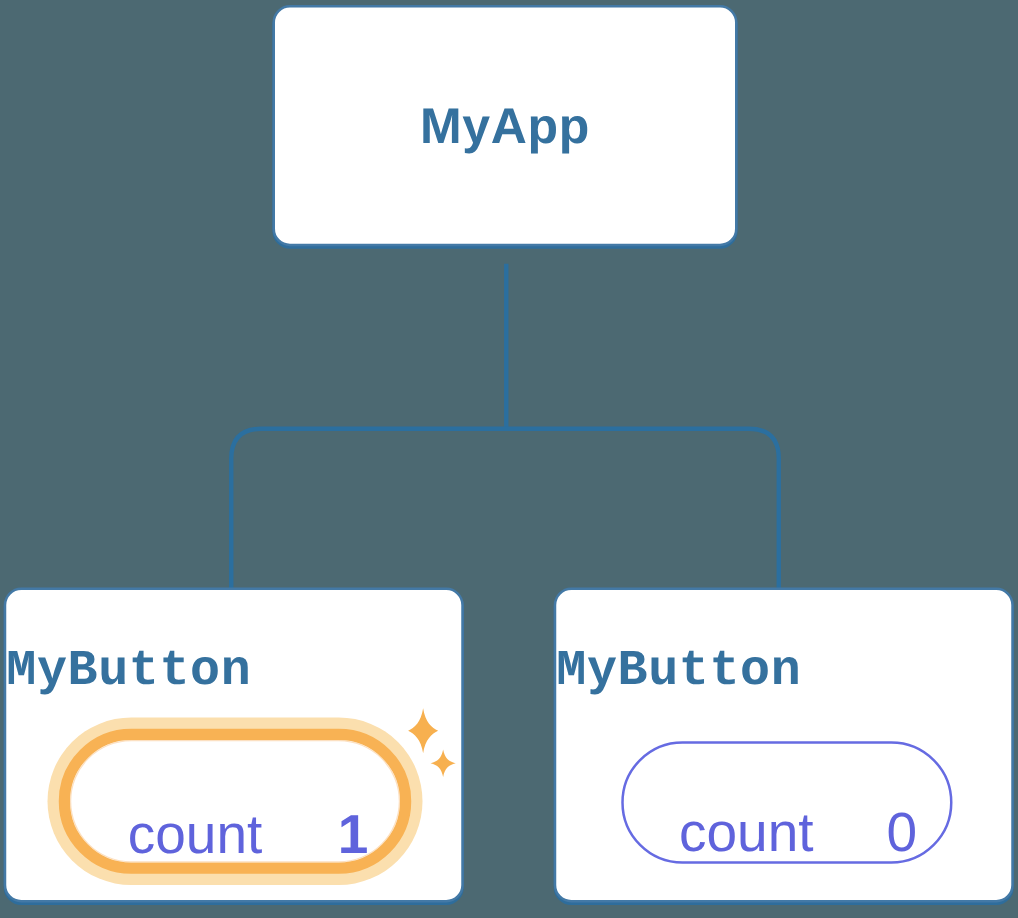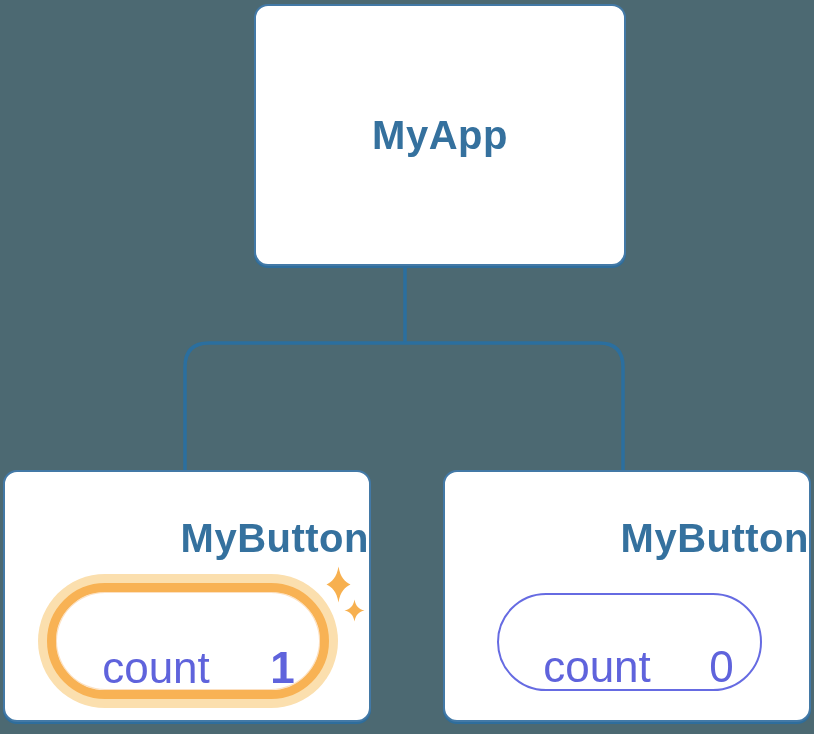--- a/index.html
+++ b/index.html
@@ -8,32 +8,32 @@
     font-family:"Liberation Sans",sans-serif;overflow:hidden;
   }
   .connectors{position:absolute;left:0;top:0;width:814px;height:734px;}
   .node{
     position:absolute;background:#ffffff;
     border:2px solid #4379A6;border-radius:14px;
     box-shadow:0 2px 0 #2E6D9C;
     box-sizing:border-box;
   }
   .node-root{
-    left:218px;top:4px;width:372px;height:262px;
-    display:flex;align-items:center;justify-content:center;margin-left:36px;
+    left:218px;top:4px;width:372px;height:193px;
+    display:flex;align-items:center;justify-content:center;
   }
   .node-title{
     color:#35719E;font-size:40px;font-weight:600;letter-spacing:.5px;
     line-height:1;user-select:none;
   }
   .node-child{top:470px;width:368px;height:252px;}
   .node-child-left{left:3px;}
   .node-child-right{left:443px;}
   .child-title{
-    position:absolute;top:46px;left:0;width:100%;text-align:right;
+    position:absolute;top:46px;left:0;width:100%;text-align:left;font-family:Liberation Mono, monospace;
   }
   .pill{
     position:absolute;display:flex;align-items:flex-end;
     background:#ffffff;border-radius:999px;box-sizing:border-box;overflow:hidden;
   }
   .pill-highlighted{
     left:42px;top:111px;width:282px;height:116px;
     border:9px solid #F8B254;
     box-shadow:0 0 0 9px #FBDFAE, inset 0 0 0 1px rgba(246,166,77,.35);
   }

